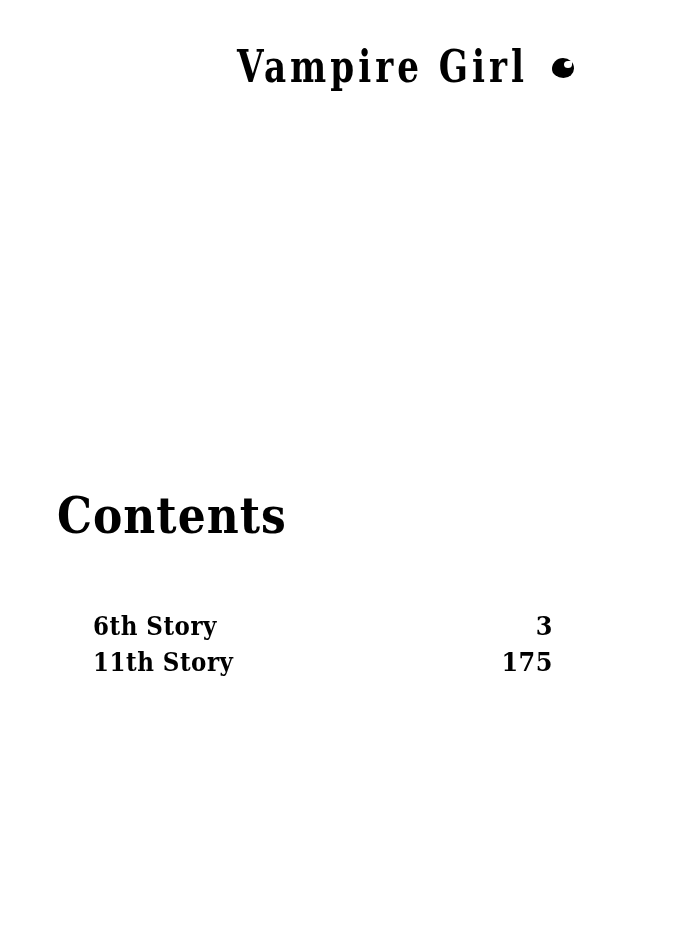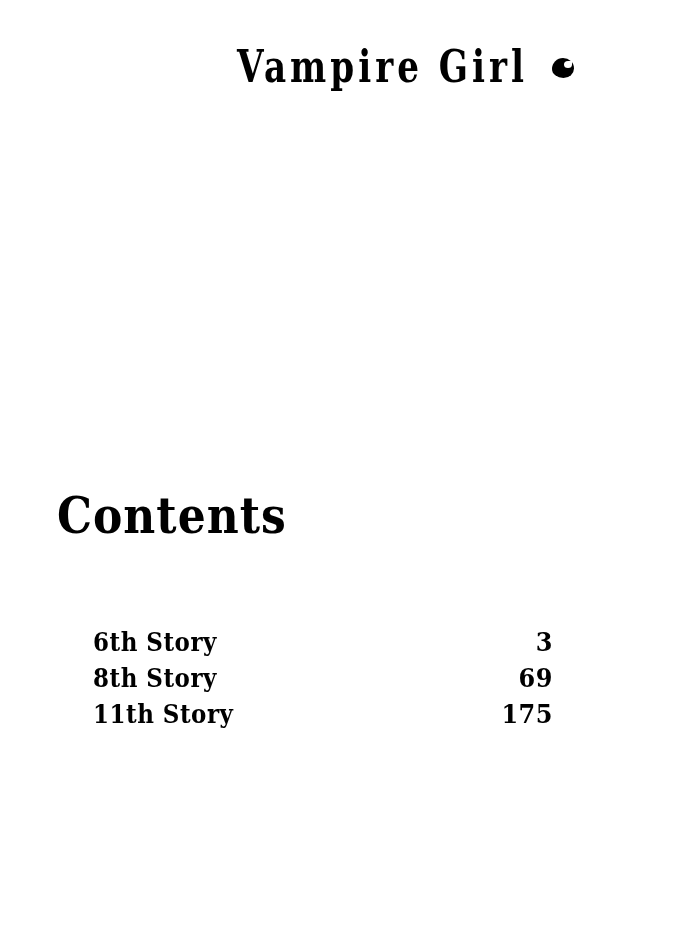--- a/index.html
+++ b/index.html
@@ -81,21 +81,20 @@
     transform-origin: left top;
     white-space: nowrap;
   }
 
   
   .toc {
     position: absolute;
     top: 608px;
     left: 93px;
     width: 460px;
-    margin-top: 16px;
   }
   .toc-row {
     display: flex;
     justify-content: space-between;
     align-items: baseline;
     height: 36px;
     line-height: 36px;
   }
   .toc-label {
     font-family: "DejaVu Serif", serif;
@@ -129,20 +128,16 @@
 </div>
 
 <div class="contents-heading">Contents</div>
 
 <div class="toc">
   <div class="toc-row">
     <span class="toc-label">6th Story</span>
     <span class="toc-page">3</span>
   </div>
   <div class="toc-row">
-    <span class="toc-label">8th Story</span>
-    <span class="toc-page">69</span>
-  </div>
-  <div class="toc-row">
     <span class="toc-label">11th Story</span>
     <span class="toc-page">175</span>
   </div>
 </div>
 
 </body></html>

